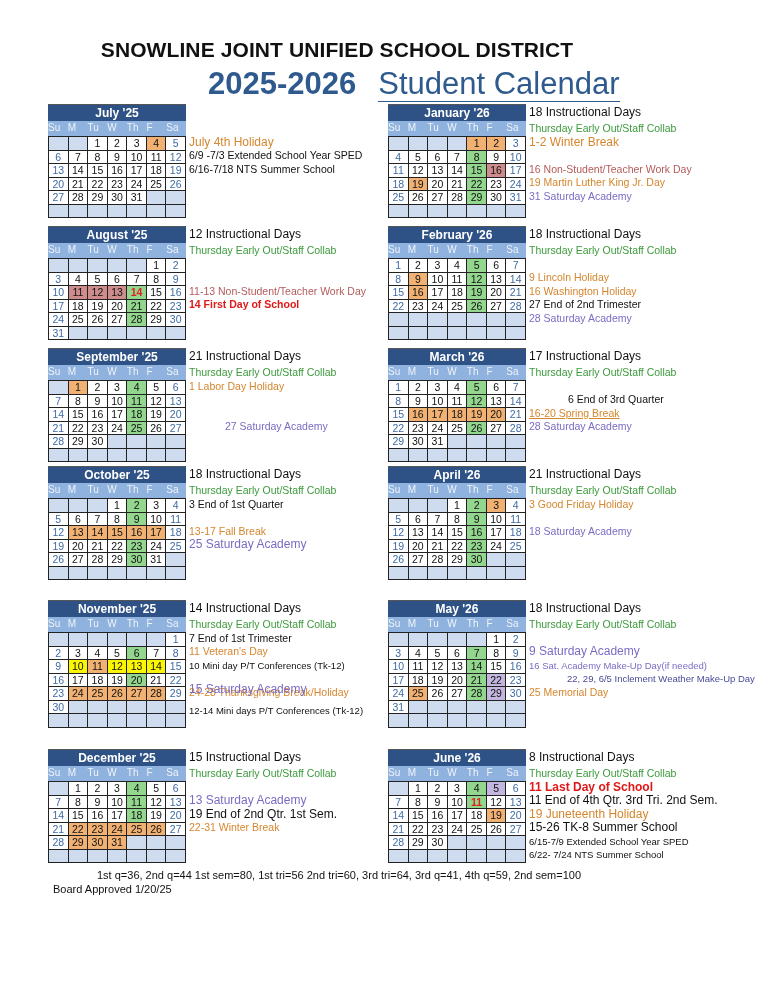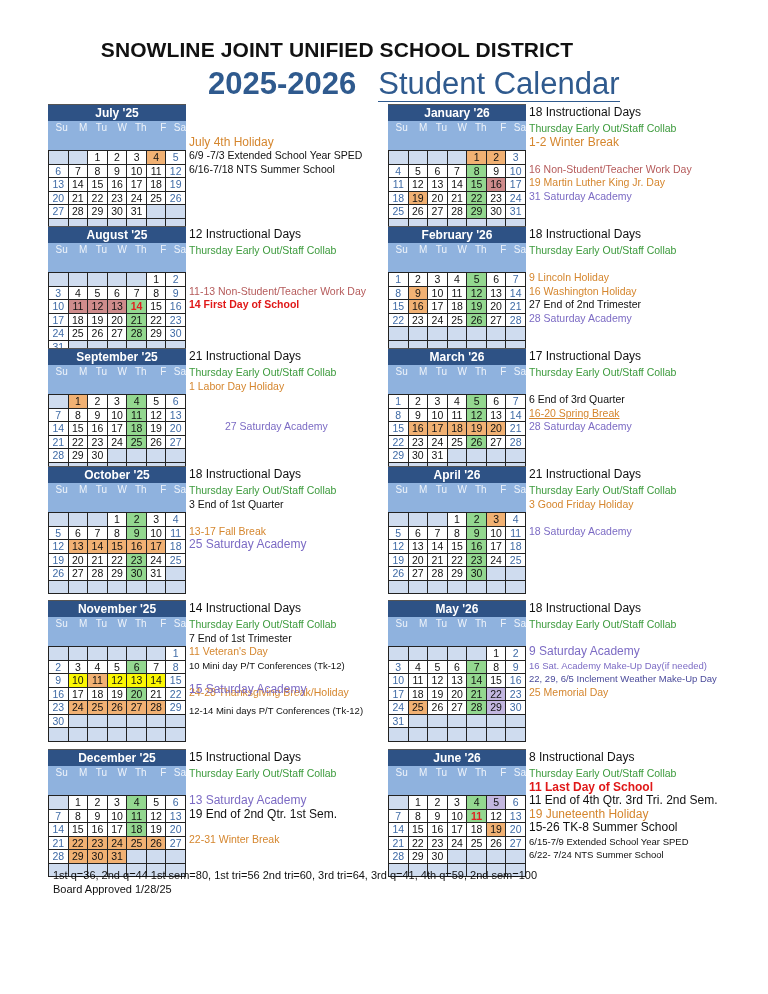--- a/index.html
+++ b/index.html
@@ -3,40 +3,40 @@
 <meta charset="utf-8">
 <style>
   * { box-sizing: border-box; margin: 0; padding: 0; }
   body { width: 768px; height: 994px; background: #ffffff; font-family: "Liberation Sans", sans-serif; position: relative; overflow: hidden; }
   .district { position: absolute; left: 0; width: 614px; top: 38px; text-align: center; font-weight: bold; font-size: 21px; color: #111; padding-left: 60px; letter-spacing: 0.1px; }
   .title { position: absolute; top: 66px; left: 208px; font-size: 31px; color: #2f5a8e; white-space: nowrap; }
   .title .yr { font-weight: bold; margin-right: 22px; }
   .title .cal { border-bottom: 1px solid #2f5a8e; }
   .month { position: absolute; width: 138px; }
   .mhead { height: 17px; background: #2e5285; color: #fff; font-weight: bold; font-size: 12px; text-align: center; line-height: 17px; border-top: 1px solid #555; }
-  .whead { display: grid; grid-template-columns: repeat(7, 1fr); height: 29px; background: #8fb2de; color: #eef3fa; font-size: 10px; line-height: 13px; text-align: right; }
+  .whead { display: grid; grid-template-columns: repeat(7, 1fr); height: 15px; background: #8fb2de; color: #eef3fa; font-size: 10px; line-height: 13px; text-align: left; }
   .grid { display: grid; grid-template-columns: repeat(7, 1fr); border-left: 1px solid #222; border-top: 1px solid #222; }
   .c { height: 13.5px; border-right: 1px solid #222; border-bottom: 1px solid #222; font-size: 10.5px; line-height: 12.5px; text-align: center; color: #111; background: #fff; }
   .c.e { background: #cfdcef; }
   .c.we { color: #3e6aa5; }
   .c.hol { background: #f1b173; }
   .c.thu { background: #93d78f; }
   .c.wd { background: #cf8c8c; }
   .c.yel { background: #fbf702; }
   .c.iw { background: #c3b7e0; }
   .c.red { color: #e02020; font-weight: bold; }
   .notes { position: absolute; font-size: 10.5px; white-space: nowrap; }
   .n { position: absolute; left: 0; white-space: nowrap; line-height: 13px; }
   .k-black { color: #111; }
   .k-green { color: #3c9a3c; }
   .k-orange { color: #d5862e; }
   .k-rose { color: #b55a5a; }
   .k-red { color: #e01818; font-weight: bold; }
   .k-purple { color: #7c6bc4; }
-  .k-navy { color: #4a4a9a; }
+  .k-navy { color: #4a4a9a; margin-left: 38px; }
   .big { font-size: 12px; }
   .sm { font-size: 9.5px; }
   .footer { position: absolute; left: 53px; font-size: 11px; color: #111; }
 </style>
 </head>
 <body>
 
 <div class="district">SNOWLINE JOINT UNIFIED SCHOOL DISTRICT</div>
 <div class="title">
   <span class="yr">2025-2026</span><span class="cal">Student Calendar</span>
@@ -418,21 +418,21 @@
         <div class="c e"></div>
         <div class="c e"></div>
         <div class="c e"></div>
       </div>
     </div>
     <div class="notes" style="left: 189px; top: 749px;">
       <div class="n k-black big" style="top: 2px;"> 15 Instructional Days</div>
       <div class="n k-green" style="top: 18px;">Thursday Early Out/Staff Collab</div>
       <div class="n k-purple big" style="top: 45px;">13 Saturday Academy</div>
       <div class="n k-black big" style="top: 58.5px;">19 End of 2nd Qtr. 1st Sem.</div>
-      <div class="n k-orange" style="top: 84px;">22-31  Winter Break</div>
+      <div class="n k-orange" style="top: 72px;">22-31  Winter Break</div>
     </div>
     <div class="month" style="left: 388px; top: 104px;">
       <div class="mhead">January '26</div>
       <div class="whead">
         <span>Su</span>
         <span>M</span>
         <span>Tu</span>
         <span>W</span>
         <span>Th</span>
         <span>F</span>
@@ -607,21 +607,21 @@
         <div class="c e"></div>
         <div class="c e"></div>
         <div class="c e"></div>
         <div class="c e"></div>
         <div class="c e"></div>
       </div>
     </div>
     <div class="notes" style="left: 529px; top: 348px;">
       <div class="n k-black big" style="top: 2px;">17 Instructional Days</div>
       <div class="n k-green" style="top: 18px;">Thursday Early Out/Staff Collab</div>
-      <div class="n k-black" style="top: 45px;">6 End of 3rd Quarter</div>
+      <div class="n k-black" style="top: 45px; margin-left: 39px;">6 End of 3rd Quarter</div>
       <div class="n k-orange" style="top: 58.5px; text-decoration: underline;">16-20 Spring Break</div>
       <div class="n k-purple" style="top: 72px;">28 Saturday Academy</div>
     </div>
     <div class="month" style="left: 388px; top: 466px;">
       <div class="mhead">April '26</div>
       <div class="whead">
         <span>Su</span>
         <span>M</span>
         <span>Tu</span>
         <span>W</span>
@@ -812,14 +812,14 @@
       <div class="n k-green" style="top: 18px;">Thursday Early Out/Staff Collab</div>
       <div class="n k-red big" style="top: 31.5px;">11 Last Day of School</div>
       <div class="n k-black big" style="top: 45px;">11 End of 4th Qtr. 3rd Tri. 2nd Sem.</div>
       <div class="n k-orange big" style="top: 58.5px;">19 Juneteenth Holiday</div>
       <div class="n k-black big" style="top: 72px;">15-26 TK-8 Summer School</div>
       <div class="n k-black sm" style="top: 85.5px;">6/15-7/9 Extended School Year SPED</div>
       <div class="n k-black sm" style="top: 99px;">6/22- 7/24 NTS Summer School</div>
     </div>
   </div>
 
-<div class="footer" style="top:869px;">1st q=36, 2nd q=44 1st sem=80, 1st tri=56 2nd tri=60, 3rd tri=64, 3rd q=41, 4th q=59, 2nd sem=100</div>
-<div class="footer" style="top:883px;">Board Approved 1/28/25</div>
+<div class="footer" style="top:869px;margin-left:44px;">1st q=36, 2nd q=44 1st sem=80, 1st tri=56 2nd tri=60, 3rd tri=64, 3rd q=41, 4th q=59, 2nd sem=100</div>
+<div class="footer" style="top:883px;">Board Approved 1/20/25</div>
 
 </body></html>

